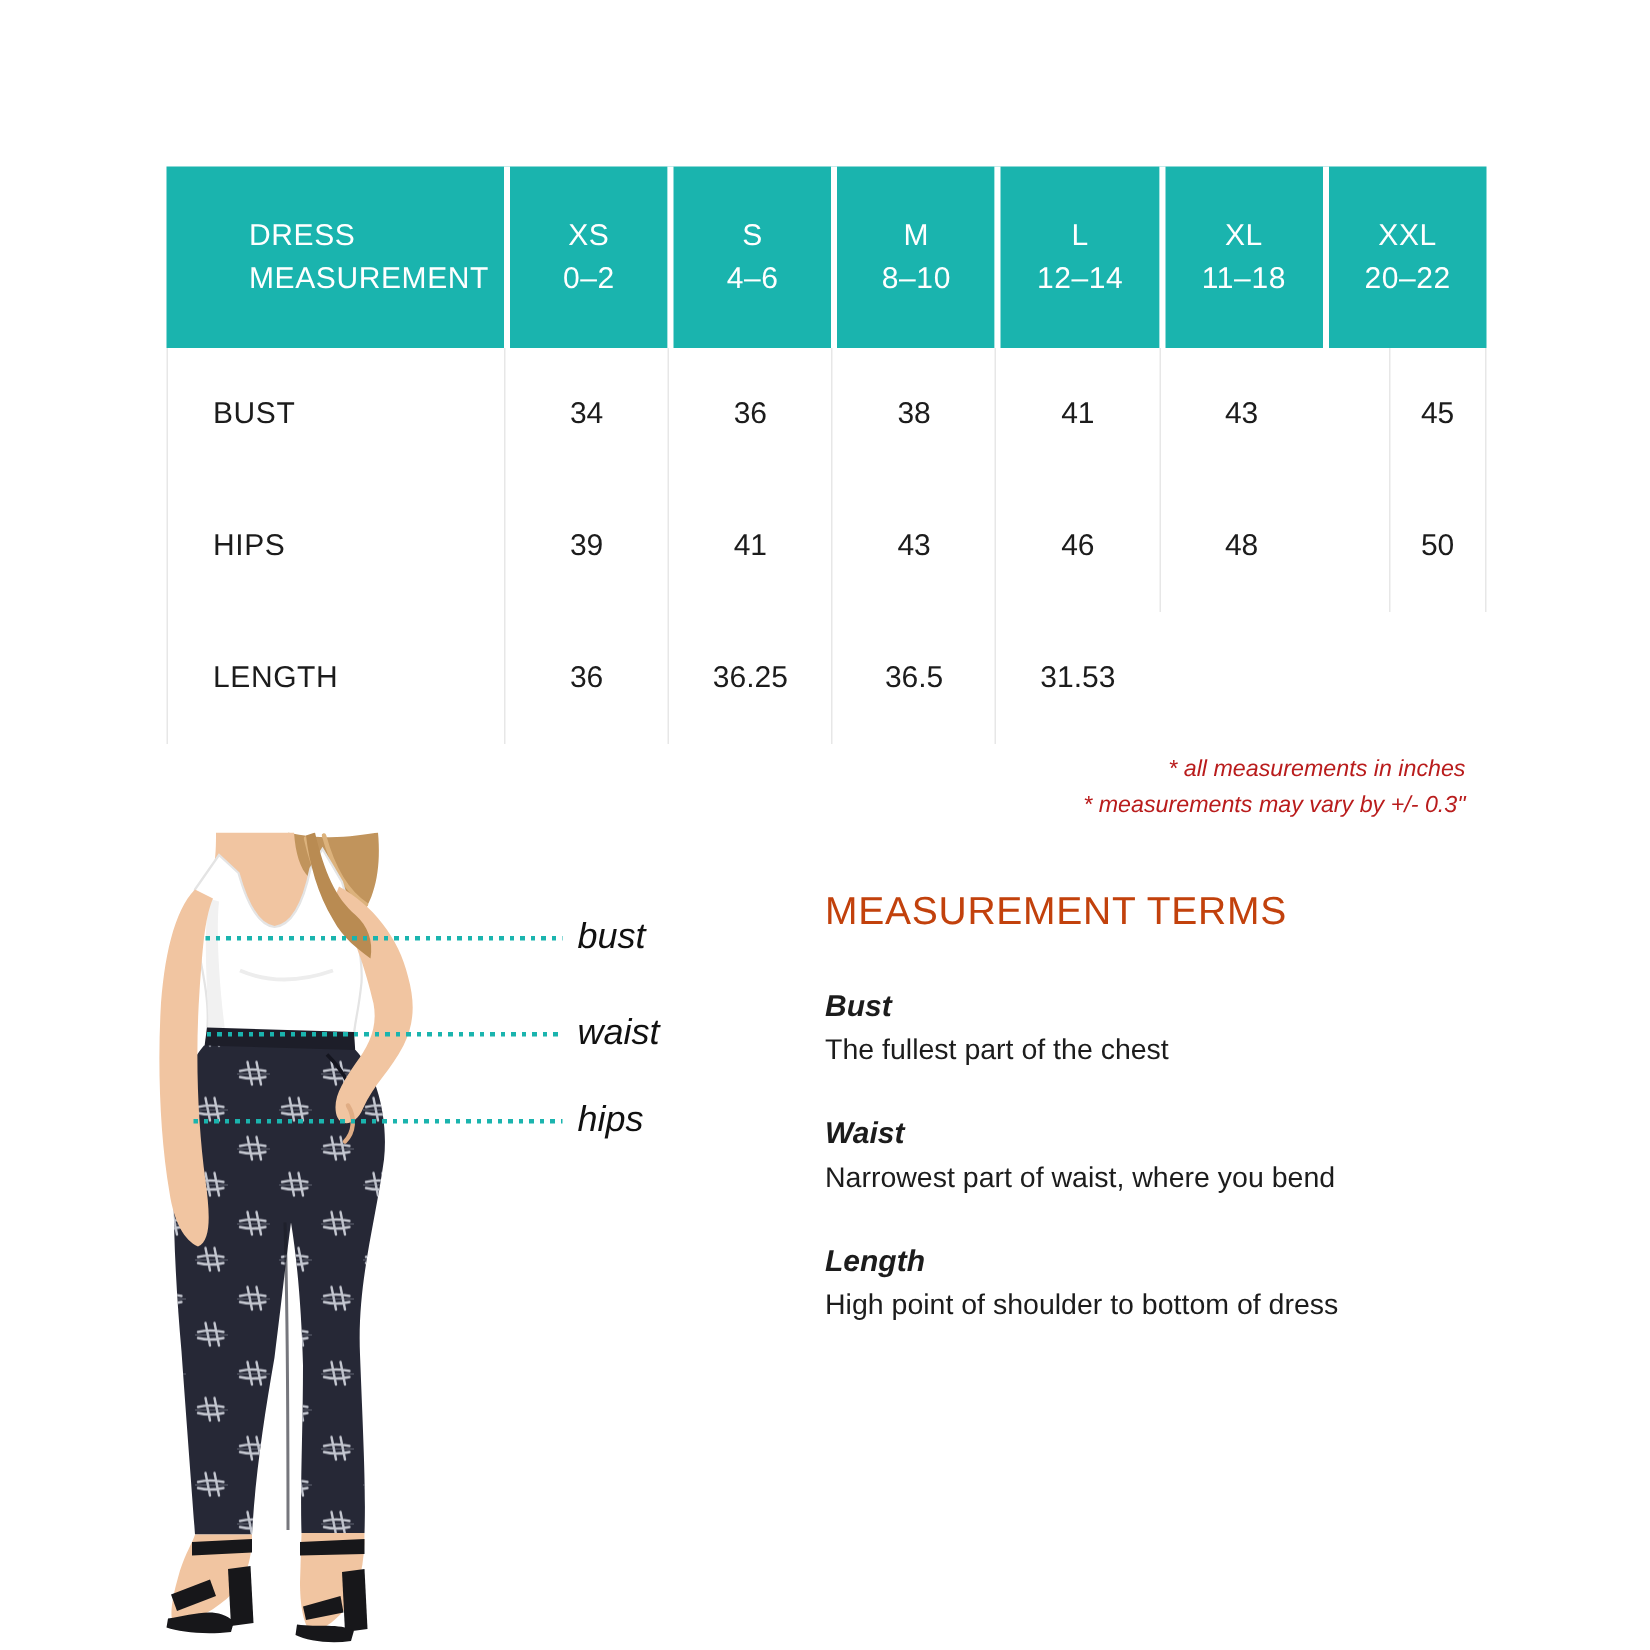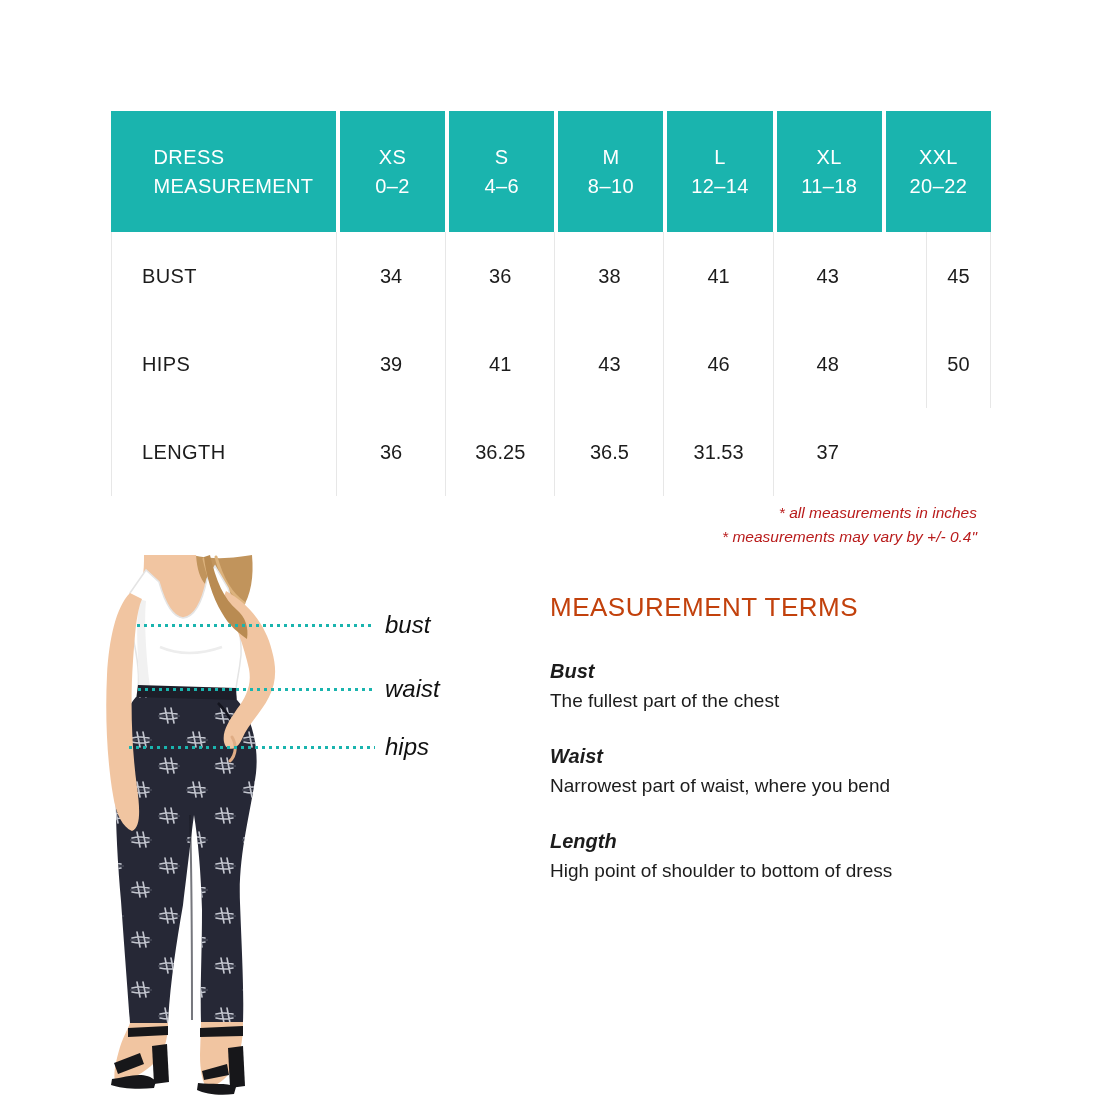--- a/index.html
+++ b/index.html
@@ -12,21 +12,21 @@
   
   .size-table {
     position:absolute; left:111px; top:111px; width:880px;
     display:grid; grid-template-columns:225px repeat(6,1fr);
   }
   .th {
     background:#1ab4ae; color:#ffffff; height:121px;
     display:flex; flex-direction:column; align-items:center; justify-content:center;
     font-size:20px; line-height:29px; letter-spacing:.4px; font-weight:400;
   }
-  .th.first { align-items:center; padding-left:30px; }
+  .th.first { align-items:flex-end; padding-left:30px; }
   .th.first span { display:block; width:170px; }
   .th.sep { border-left:4px solid #ffffff; }
   .td {
     background:#ffffff; height:88px; font-size:20px;
     display:flex; align-items:center; justify-content:center;
     border-left:1px solid #e7e7e7;
   }
   .td.c6 { border-right:1px solid #e7e7e7;margin-left:44px; }
   .td.label { justify-content:flex-start; padding-left:30px; letter-spacing:.4px; }
 
@@ -109,26 +109,25 @@
   <div class="td c3 r-hips">43</div>
   <div class="td c4 r-hips">46</div>
   <div class="td c5 r-hips">48</div>
   <div class="td c6 r-hips">50</div>
 
   <div class="td label c0 r-length">LENGTH</div>
   <div class="td c1 r-length">36</div>
   <div class="td c2 r-length">36.25</div>
   <div class="td c3 r-length">36.5</div>
   <div class="td c4 r-length">31.53</div>
-  <div class="td c5 r-length">37</div>
 </div>
 
 <div class="footnotes">
   <div>* all measurements in inches</div>
-  <div>* measurements may vary by +/- 0.4"</div>
+  <div>* measurements may vary by +/- 0.3"</div>
 </div>
 
 <div class="diagram">
 
   <svg class="model-svg" viewBox="0 0 285 545" aria-hidden="true">
     <defs>
       <pattern id="ikat" width="56" height="50" patternUnits="userSpaceOnUse">
         <g stroke="#d5d8e1" stroke-width="1.6" fill="none" stroke-linecap="round" opacity="0.9">
           <path d="M4,9 q8,-2 17,0 M4,13 q8,2 17,0 M9,3 l3,15 M15,3 l3,15"></path>
           <path d="M32,33 q8,-2 17,0 M32,37 q8,2 17,0 M37,27 l3,15 M43,27 l3,15"></path>

